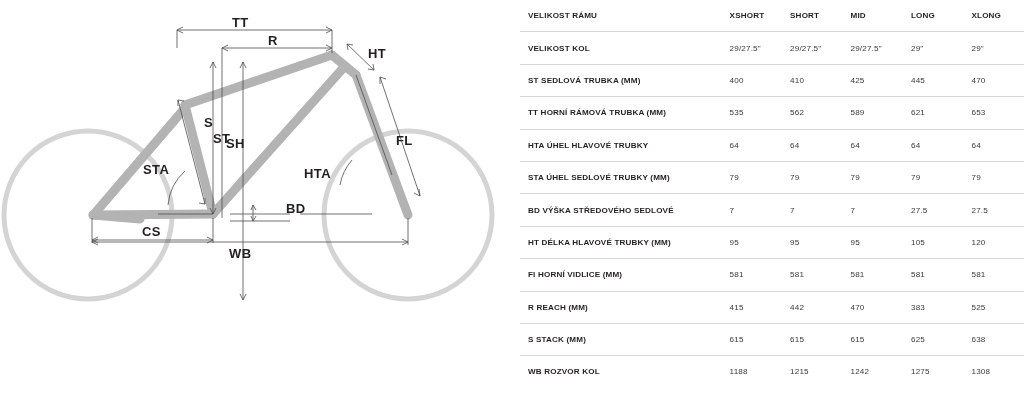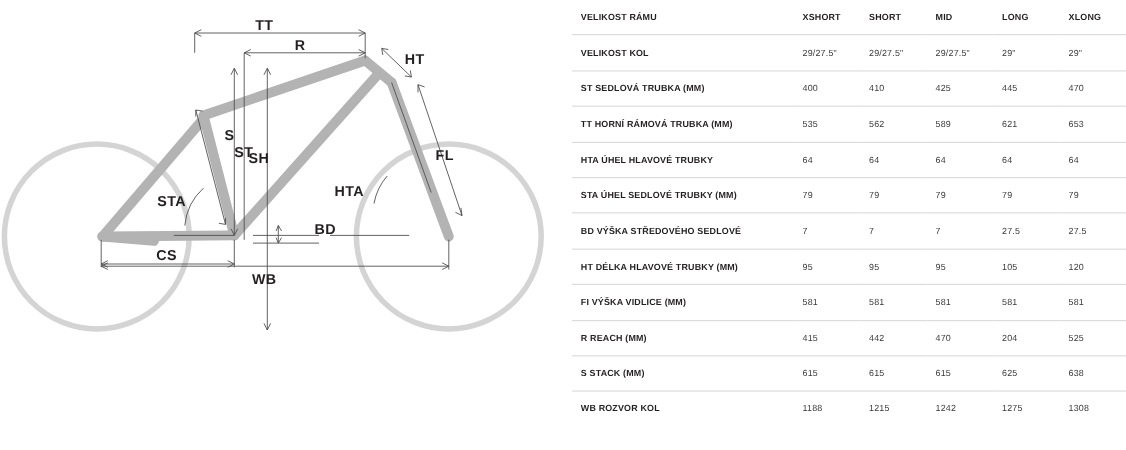--- a/index.html
+++ b/index.html
@@ -161,21 +161,21 @@
       </g>
     </svg>
 
     <span class="lbl" style="left:232px; top:15px;">TT</span>
     <span class="lbl" style="left:268px; top:33px;">R</span>
     <span class="lbl" style="left:368px; top:46px;">HT</span>
     <span class="lbl" style="left:181px; top:131px;margin-left:32px;">ST</span>
     <span class="lbl" style="left:204px; top:115px;">S</span>
     <span class="lbl" style="left:226px; top:136px;">SH</span>
     <span class="lbl" style="left:396px; top:133px;">FL</span>
-    <span class="lbl" style="left:143px; top:175px;text-align:right;">STA</span>
+    <span class="lbl" style="left:143px; top:162px;text-align:right;">STA</span>
     <span class="lbl" style="left:304px; top:166px;">HTA</span>
     <span class="lbl" style="left:258px; top:201px;margin-left:28px;">BD</span>
     <span class="lbl" style="left:142px; top:224px;">CS</span>
     <span class="lbl" style="left:229px; top:246px;">WB</span>
   </div>
 
   <div class="table-pane">
     <table class="geo">
       <colgroup>
         <col class="c-name">
@@ -246,33 +246,33 @@
         </tr>
         <tr>
           <td class="name">HT DÉLKA HLAVOVÉ TRUBKY (MM)</td>
           <td class="val">95</td>
           <td class="val">95</td>
           <td class="val">95</td>
           <td class="val">105</td>
           <td class="val">120</td>
         </tr>
         <tr>
-          <td class="name">FI VÝŠKA VIDLICE (MM)</td>
+          <td class="name">FI HORNÍ VIDLICE (MM)</td>
           <td class="val">581</td>
           <td class="val">581</td>
           <td class="val">581</td>
           <td class="val">581</td>
           <td class="val">581</td>
         </tr>
         <tr>
           <td class="name">R REACH (MM)</td>
           <td class="val">415</td>
           <td class="val">442</td>
           <td class="val">470</td>
-          <td class="val">204</td>
+          <td class="val">383</td>
           <td class="val">525</td>
         </tr>
         <tr>
           <td class="name">S STACK (MM)</td>
           <td class="val">615</td>
           <td class="val">615</td>
           <td class="val">615</td>
           <td class="val">625</td>
           <td class="val">638</td>
         </tr>

